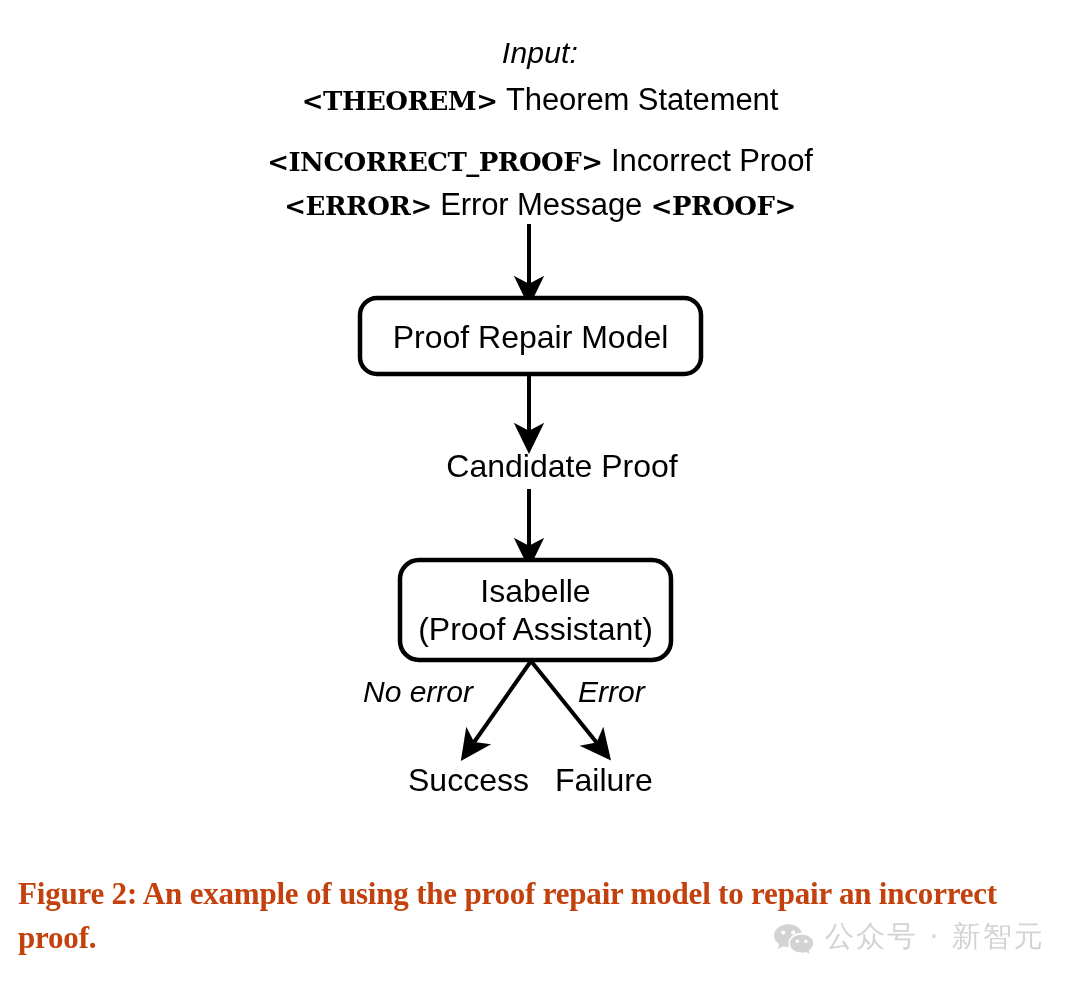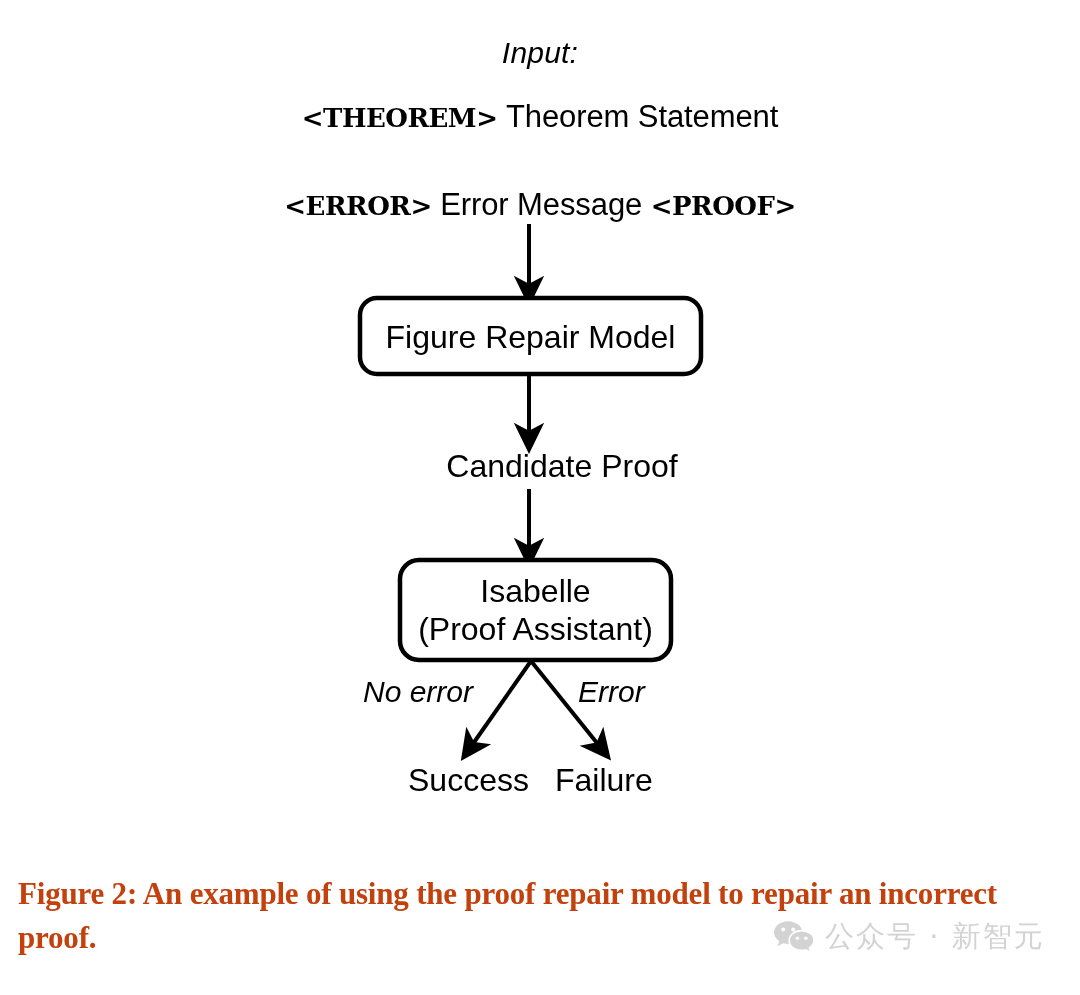--- a/index.html
+++ b/index.html
@@ -48,21 +48,21 @@
     font-style: italic;
     letter-spacing: 0.2px;
   }
 
   
   .input-line {
     font-size: 31px;
     line-height: 40px;
     letter-spacing: -0.1px;
   }
-  #input-line-1 { top: 97px; }
+  #input-line-1 { top: 80px; }
   #input-line-2 { top: 141px; }
   #input-line-3 { top: 185px; }
 
   .tag {
     font-family: "DejaVu Serif", "Liberation Serif", serif;
     font-weight: bold;
     font-size: 26px;
     letter-spacing: -0.5px;
   }
 
@@ -130,21 +130,21 @@
     color: #c2410c;
     letter-spacing: -0.2px;
   }
 
   
   #watermark {
     position: absolute;
     left: 773px;
     top: 917px;
     display: flex;
-    align-items: center;
+    align-items: flex-end;
     gap: 10px;
     color: #d3d3d3;
     font-size: 29px;
     font-family: "DejaVu Sans", sans-serif;
     white-space: nowrap;
   }
   #watermark-text { color: #d3d3d3; letter-spacing: 2px; }
   #wechat-icon { display: block; }
 </style>
 </head>
@@ -171,24 +171,25 @@
 
     <line x1="531" y1="661" x2="470" y2="748" stroke="#000000" stroke-width="4" marker-end="url(#arrowhead)"></line>
 
     <line x1="531" y1="661" x2="601" y2="748" stroke="#000000" stroke-width="4" marker-end="url(#arrowhead)"></line>
   </svg>
 
   <div class="ctr" id="input-label">Input:</div>
 
   <div class="ctr input-line" id="input-line-1"><span class="tag">&lt;THEOREM&gt;</span><span class="plain">&nbsp;</span><span class="plain">Theorem Statement</span></div>
 
+  <div class="ctr input-line" id="input-line-2"><span class="tag">&lt;INCORRECT_PROOF&gt;</span><span class="plain">&nbsp;</span><span class="plain">Incorrect Proof</span></div>
 
   <div class="ctr input-line" id="input-line-3"><span class="tag">&lt;ERROR&gt;</span><span class="plain">&nbsp;</span><span class="plain">Error Message</span><span class="plain">&nbsp;</span><span class="tag">&lt;PROOF&gt;</span></div>
 
-  <div class="box-label" id="repair-box-label">Figure Repair Model</div>
+  <div class="box-label" id="repair-box-label">Proof Repair Model</div>
 
   <div class="ctr" id="candidate-proof-label">Candidate Proof</div>
 
   <div class="box-label" id="isabelle-box-label">
     <div>Isabelle</div>
     <div>(Proof Assistant)</div>
   </div>
 
   <div class="branch-label" id="no-error-label">No error</div>
   <div class="branch-label" id="error-label">Error</div>

